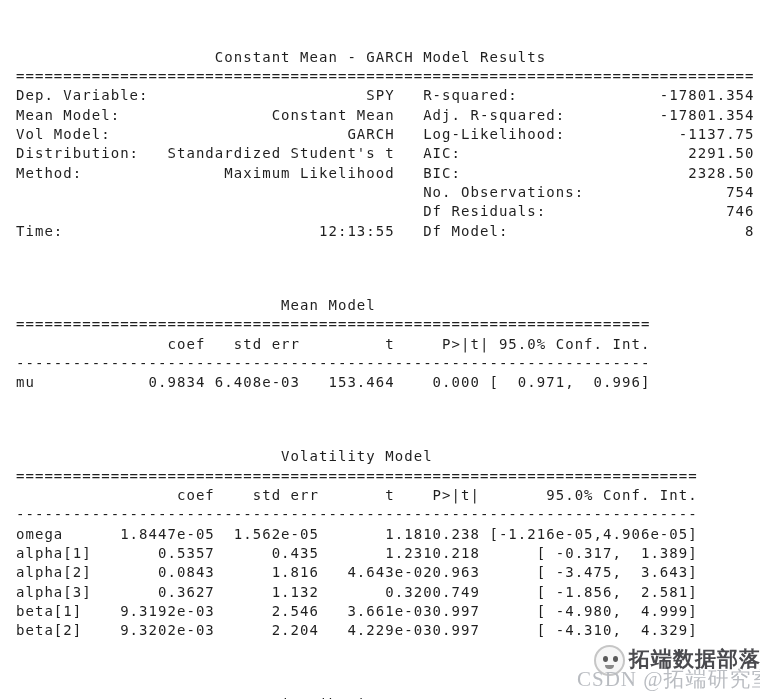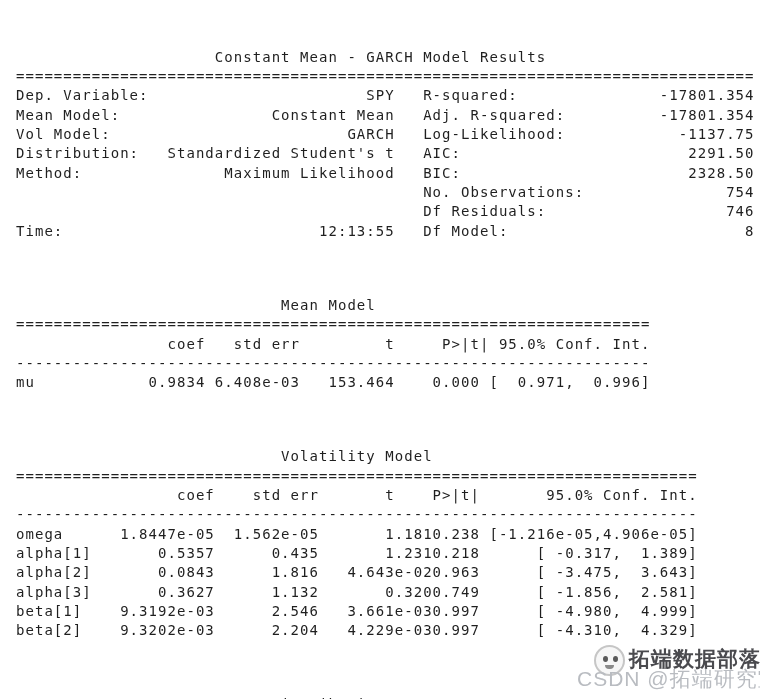--- a/index.html
+++ b/index.html
@@ -16,21 +16,21 @@
   .console pre{
     margin:8px;
     font:inherit;
     letter-spacing:inherit;
     white-space:pre;
   }
   .watermark{
     position:absolute;
     left:0;top:0;width:760px;height:699px;
     pointer-events:none;
-    font-family:Liberation Sans, sans-serif;
+    font-family:Liberation Serif, serif;
   }
   .wm-logo{
     position:absolute;
     left:594px;top:645px;
     width:31px;height:31px;
     border-radius:50%;
     background:rgba(246,246,246,0.9);
     border:2px solid #c6c6c6;
     box-sizing:border-box;
   }

